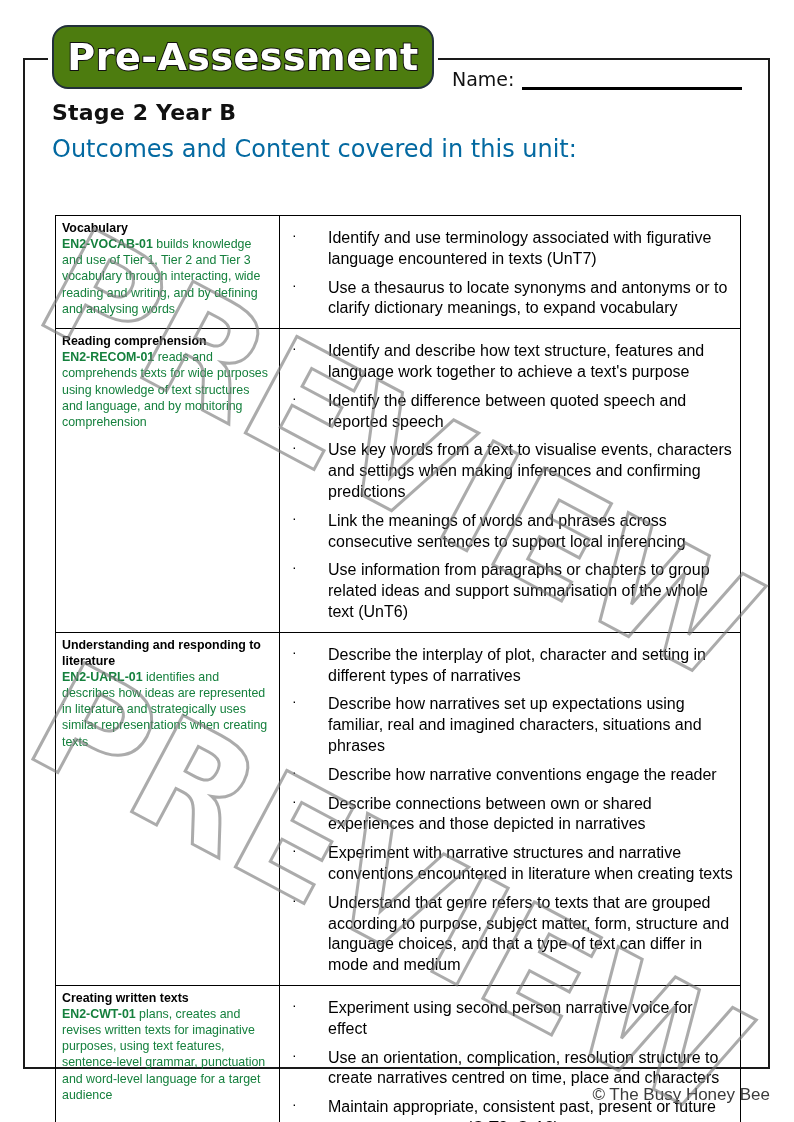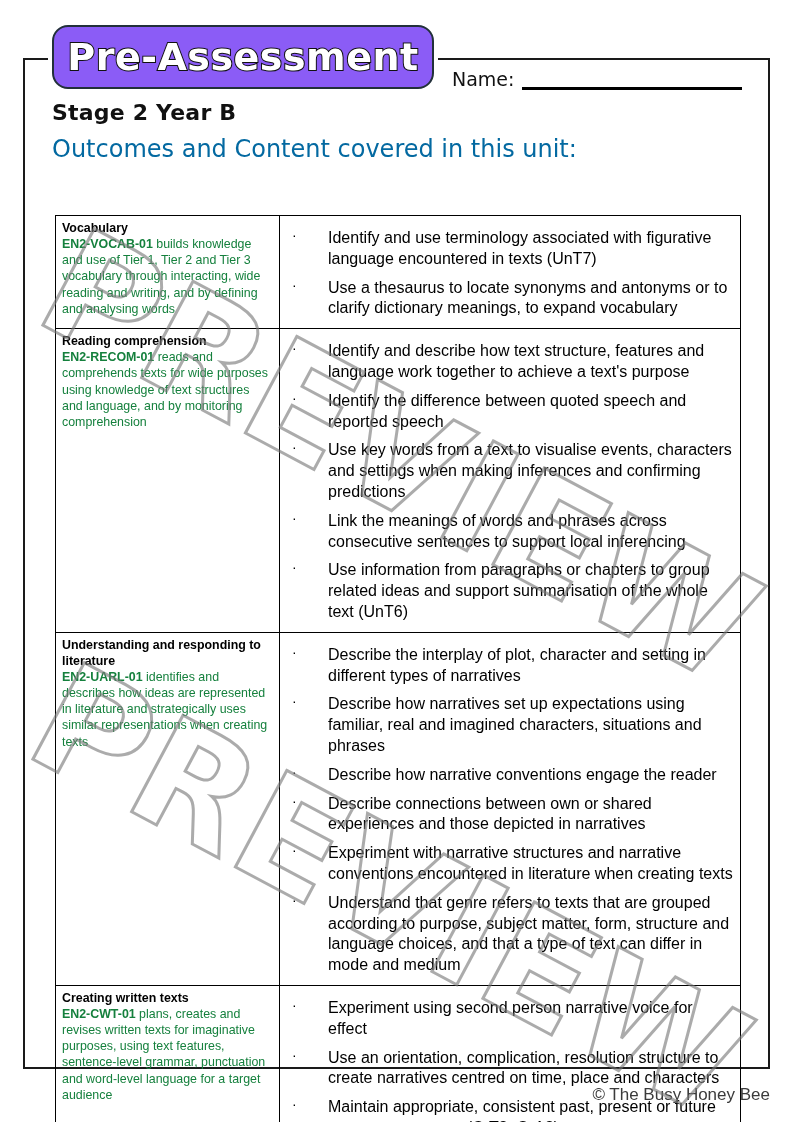--- a/index.html
+++ b/index.html
@@ -39,21 +39,21 @@
 
   
   .banner {
     position: absolute;
     left: 52px;
     top: 25px;
     width: 378px;
     height: 60px;
     border: 2px solid #22303a;
     border-radius: 16px;
-    background: #8b5cf6;
+    background: #4d7c0f;
     z-index: 4;
     display: flex;
     align-items: center;
     justify-content: center;
   }
   .banner-text {
     font-family: "DejaVu Sans", sans-serif;
     font-size: 38px;
     font-weight: bold;
     letter-spacing: 0.5px;

